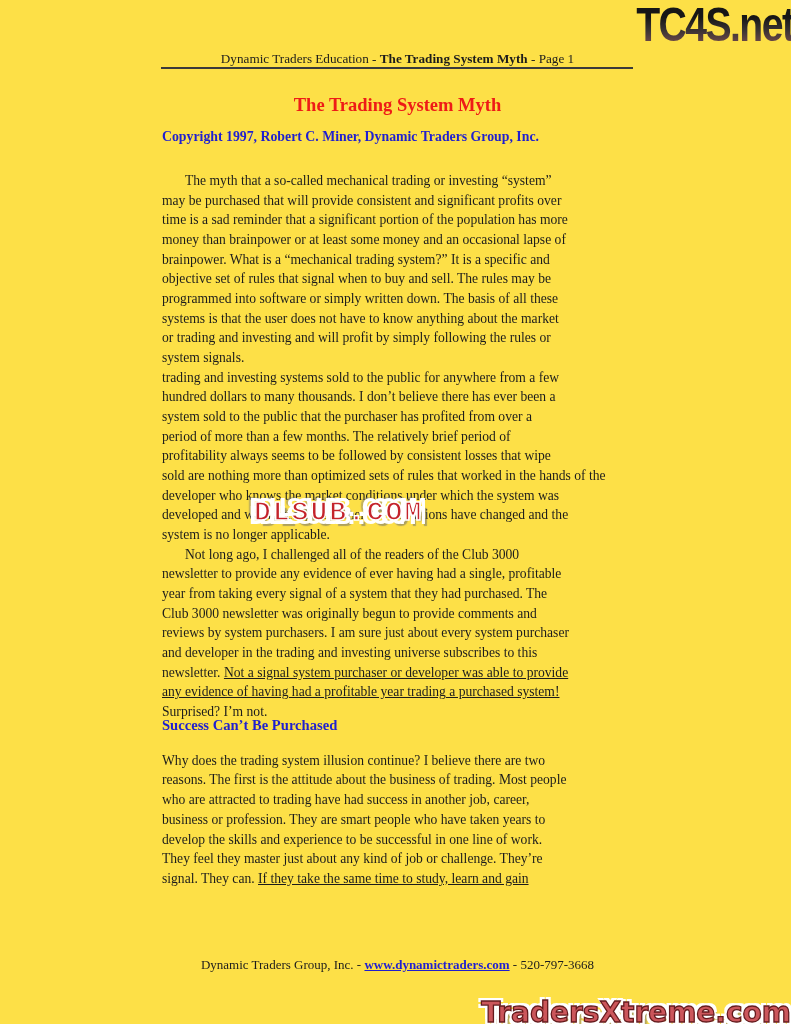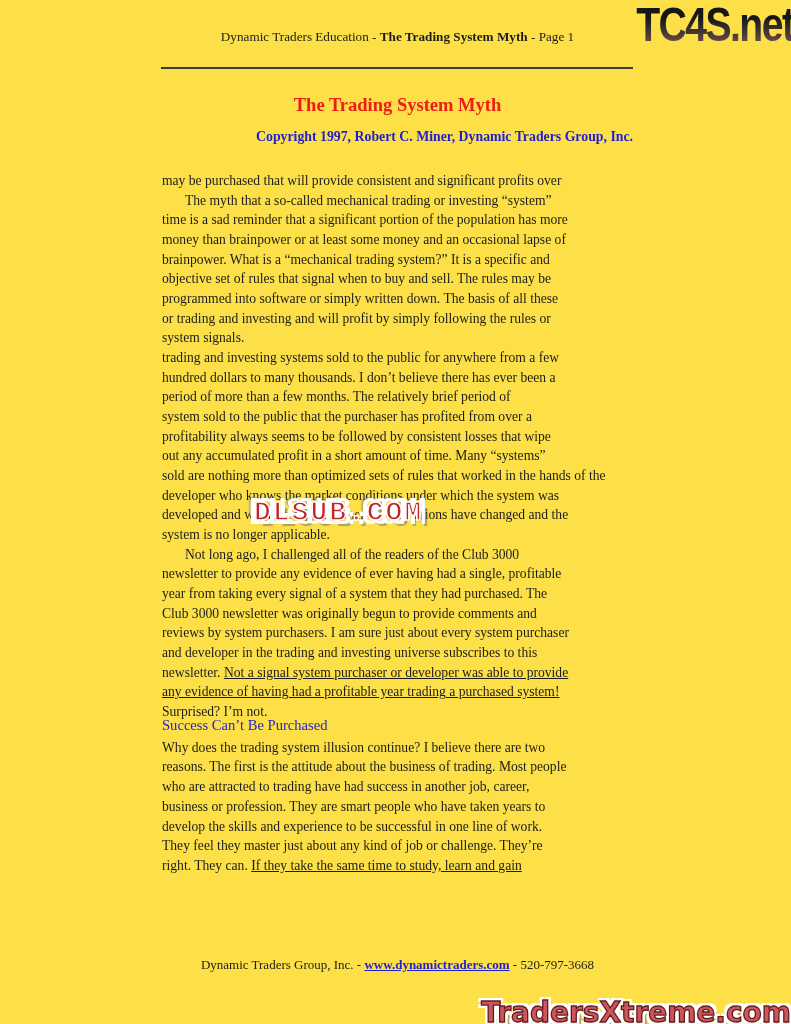--- a/index.html
+++ b/index.html
@@ -2,48 +2,48 @@
 <html><head>
 <meta charset="utf-8">
 <style>
   html,body { margin:0; padding:0; background:#ffffff; }
   #page {
     position:relative; width:791px; height:1024px; background:#fde047;
     font-family:"Liberation Serif", serif; color:#1c1c1c; overflow:hidden;
   }
   
   .header-line {
-    position:absolute; top:29px; left:162px; width:471px;
+    position:absolute; top:51px; left:162px; width:471px;
     text-align:center; font-size:13.2px; white-space:nowrap;
   }
   .header-line b { font-weight:bold; }
   .rule {
     position:absolute; top:67px; left:161px; width:472px;
     border-top:2px solid #3a3a3a; height:0;
   }
   
   .doc-title {
     position:absolute; top:95px; left:162px; width:471px; text-align:center;
     font-size:18.5px; font-weight:bold; white-space:nowrap;
   }
   .doc-copyright {
-    position:absolute; top:129px; left:162px; width:471px; text-align:right;
+    position:absolute; top:129px; left:162px; width:471px; text-align:left;
     font-size:13.8px; font-weight:bold; white-space:nowrap;
   }
   
   .doc-body {
     position:absolute; top:171px; left:162px; width:471px;
     font-size:13.6px; line-height:19.68px;
   }
   .line { height:19.68px; white-space:nowrap; }
   .line.indent { padding-left:23px; }
   .ul { text-decoration:underline; }
   .subheading {
-    margin-top:-6px; margin-bottom:2px; height:20px;
-    font-size:14.6px; font-weight:normal; white-space:nowrap;
+    margin-top:-6px; margin-bottom:15px; height:20px;
+    font-size:14.6px; font-weight:bold; white-space:nowrap;
   }
   
   .footer-line {
     position:absolute; top:957px; left:142px; width:511px; text-align:center;
     font-size:13px; white-space:nowrap;
   }
   .footer-link { font-weight:bold; text-decoration:underline; cursor:pointer; }
   
   .wm-tc4s {
     position:absolute; top:1px; right:-2px;
@@ -86,56 +86,56 @@
 
   <div class="header-line"><span>Dynamic Traders Education - </span><b>The Trading System Myth</b><span> - Page 1</span></div>
 
   <div class="rule"></div>
 
   <div class="doc-title" style="color: rgb(238, 27, 23);">The Trading System Myth</div>
 
   <div class="doc-copyright" style="color: rgb(31, 31, 208);">Copyright 1997, Robert C. Miner, Dynamic Traders Group, Inc.</div>
 
   <div class="doc-body">
+      <div class="line indent"><span>The myth that a so-called mechanical trading or investing “system”</span></div>
       <div class="line"><span>may be purchased that will provide consistent and significant profits over</span></div>
-      <div class="line indent"><span>The myth that a so-called mechanical trading or investing “system”</span></div>
       <div class="line"><span>time is a sad reminder that a significant portion of the population has more</span></div>
       <div class="line"><span>money than brainpower or at least some money and an occasional lapse of</span></div>
       <div class="line"><span>brainpower. What is a “mechanical trading system?” It is a specific and</span></div>
       <div class="line"><span>objective set of rules that signal when to buy and sell. The rules may be</span></div>
       <div class="line"><span>programmed into software or simply written down. The basis of all these</span></div>
+      <div class="line"><span>systems is that the user does not have to know anything about the market</span></div>
       <div class="line"><span>or trading and investing and will profit by simply following the rules or</span></div>
       <div class="line"><span>system signals.</span></div>
       <div class="line"><span>trading and investing systems sold to the public for anywhere from a few</span></div>
       <div class="line"><span>hundred dollars to many thousands. I don’t believe there has ever been a</span></div>
+      <div class="line"><span>system sold to the public that the purchaser has profited from over a</span></div>
       <div class="line"><span>period of more than a few months. The relatively brief period of</span></div>
-      <div class="line"><span>system sold to the public that the purchaser has profited from over a</span></div>
       <div class="line"><span>profitability always seems to be followed by consistent losses that wipe</span></div>
-      <div class="line"><span>out any accumulated profit in a short amount of time. Many “systems”</span></div>
       <div class="line"><span>sold are nothing more than optimized sets of rules that worked in the hands of the</span></div>
       <div class="line"><span>developer who knows the market conditions under which the system was</span></div>
       <div class="line"><span>developed and would recognize when the conditions have changed and the</span></div>
       <div class="line"><span>system is no longer applicable.</span></div>
       <div class="line indent"><span>Not long ago, I challenged all of the readers of the Club 3000</span></div>
       <div class="line"><span>newsletter to provide any evidence of ever having had a single, profitable</span></div>
       <div class="line"><span>year from taking every signal of a system that they had purchased. The</span></div>
       <div class="line"><span>Club 3000 newsletter was originally begun to provide comments and</span></div>
       <div class="line"><span>reviews by system purchasers. I am sure just about every system purchaser</span></div>
       <div class="line"><span>and developer in the trading and investing universe subscribes to this</span></div>
       <div class="line"><span>newsletter. </span><span class="ul">Not a signal system purchaser or developer was able to provide</span></div>
       <div class="line"><span class="ul">any evidence of having had a profitable year trading a purchased system!</span></div>
       <div class="line"><span>Surprised? I’m not.</span></div>
       <div class="subheading" style="color: rgb(31, 31, 208);">Success Can’t Be Purchased</div>
       <div class="line"><span>Why does the trading system illusion continue? I believe there are two</span></div>
       <div class="line"><span>reasons. The first is the attitude about the business of trading. Most people</span></div>
       <div class="line"><span>who are attracted to trading have had success in another job, career,</span></div>
       <div class="line"><span>business or profession. They are smart people who have taken years to</span></div>
       <div class="line"><span>develop the skills and experience to be successful in one line of work.</span></div>
       <div class="line"><span>They feel they master just about any kind of job or challenge. They’re</span></div>
-      <div class="line"><span>right. They can. </span><span class="ul">If they take the same time to study, learn and gain</span></div>
+      <div class="line"><span>signal. They can. </span><span class="ul">If they take the same time to study, learn and gain</span></div>
     </div>
 
   <div class="wm-dlsub">DLSUB.COM</div>
 
   <div class="footer-line"><span>Dynamic Traders Group, Inc. - </span><span class="footer-link" style="color: rgb(31, 31, 208);">www.dynamictraders.com</span><span> - 520-797-3668</span></div>
 
   <div class="wm-traders">TradersXtreme.com</div>
 
 </div>
 

